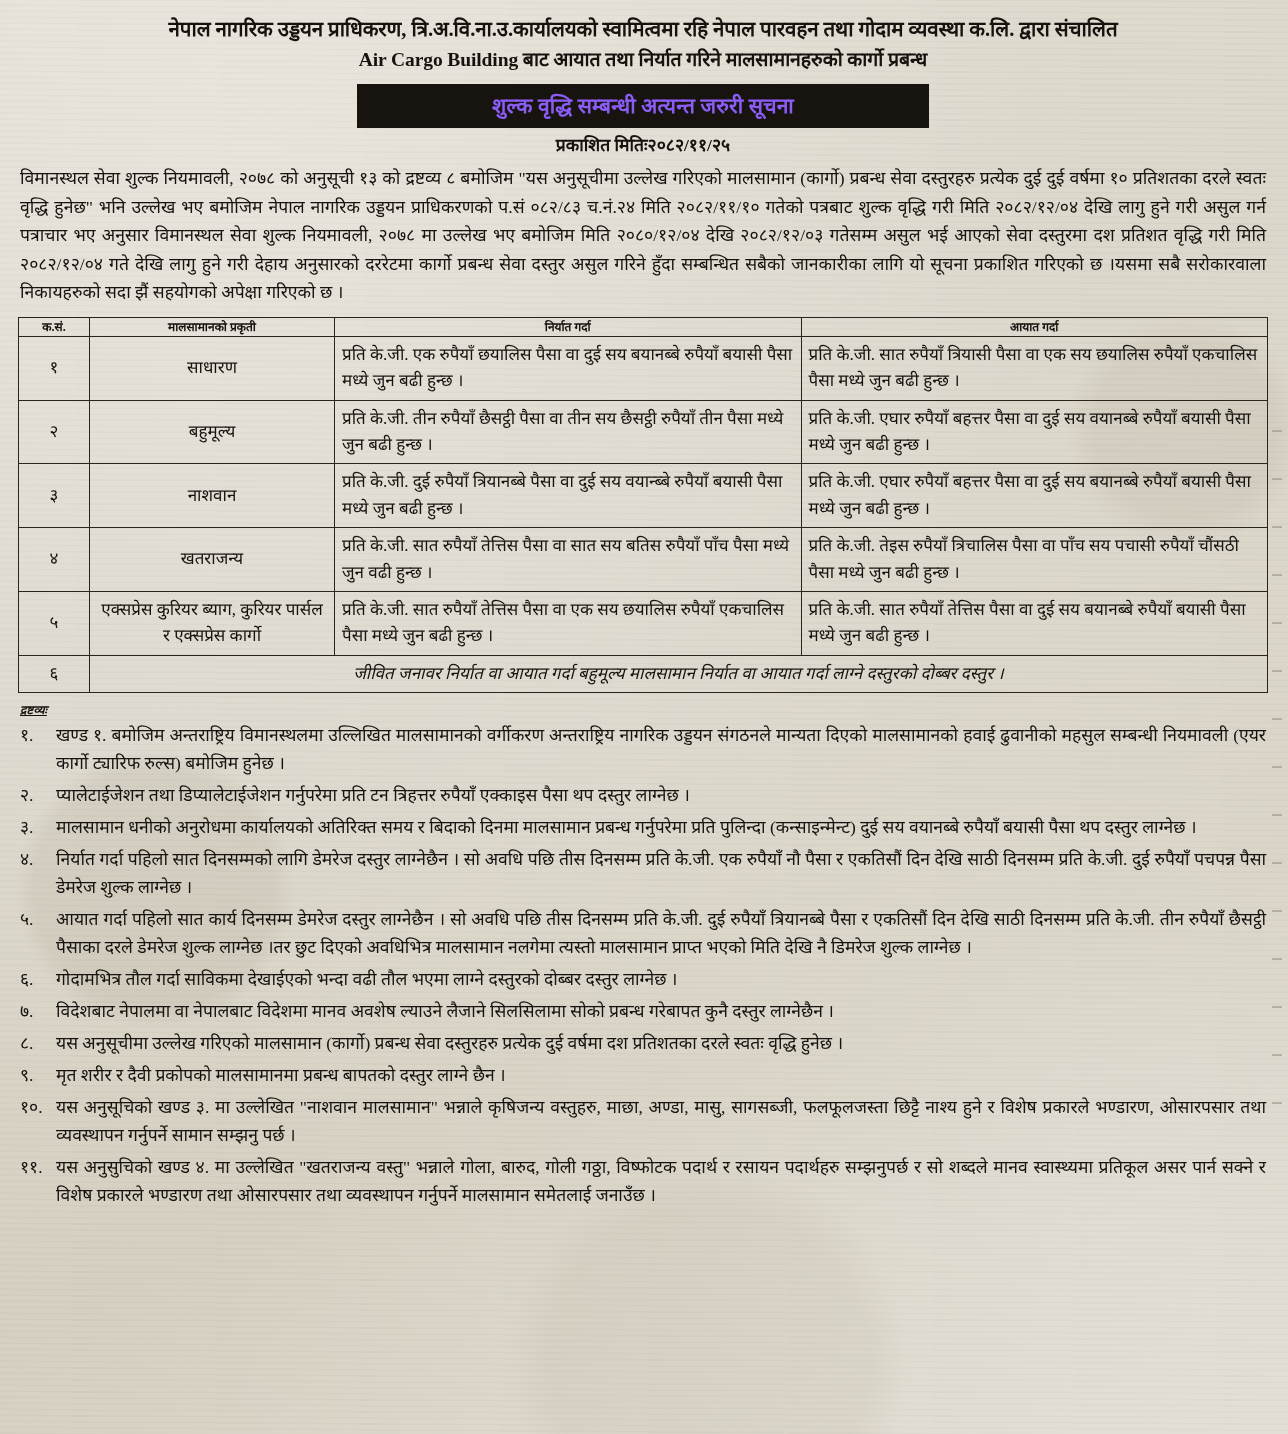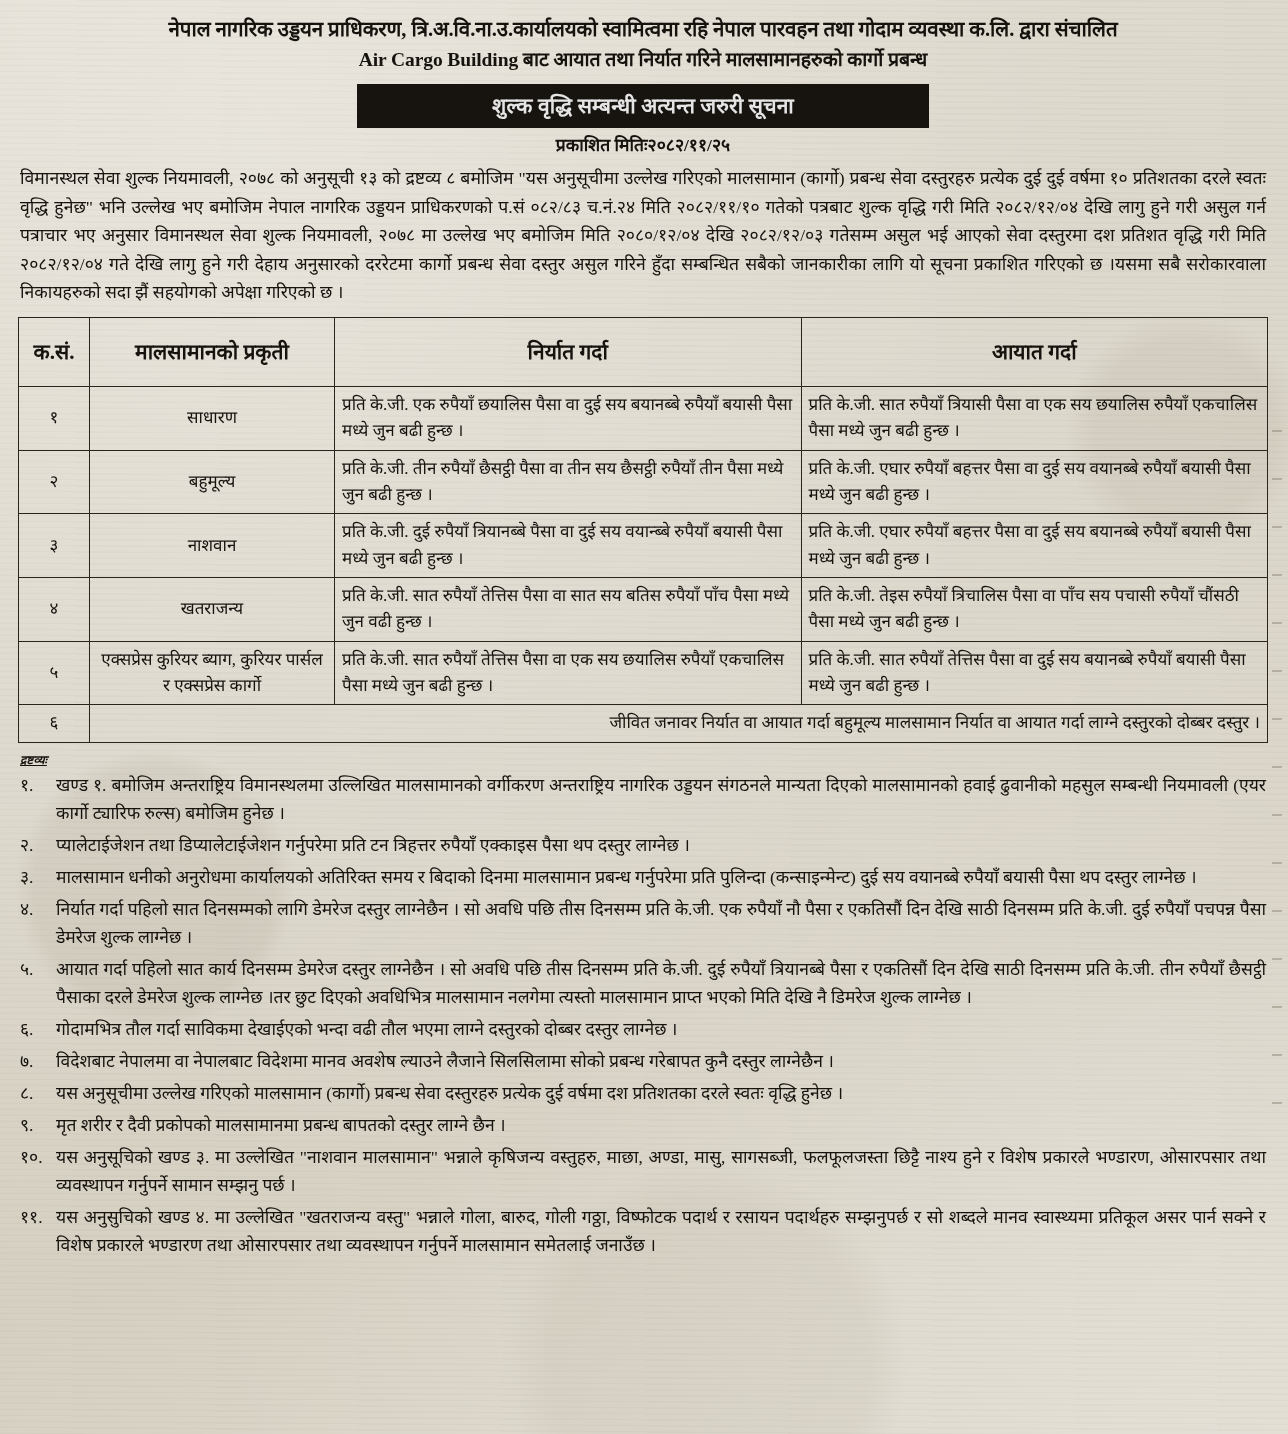--- a/index.html
+++ b/index.html
@@ -40,21 +40,21 @@
     line-height:1.5;
     letter-spacing:-0.1px;
   }
   .hdr .l2{font-size:19.5px;}
   .hdr .eng{font-family:"Liberation Serif",serif;font-style:normal;}
 
   .titlebar{
     margin:10px auto 4px auto;
     width:560px;
     background:#17140f;
-    color:#e5e5e5;
+    color:#8b5cf6;
     text-align:center;
     font-size:21px;
     font-weight:bold;
     padding:7px 6px 9px 6px;
     letter-spacing:0.2px;
   }
   .pubdate{
     text-align:center;
     font-size:17.5px;
     font-weight:bold;
@@ -78,29 +78,29 @@
   }
   table.rates th, table.rates td{
     border:1.6px solid #2a241c;
     padding:5px 7px;
     vertical-align:middle;
     line-height:1.55;
   }
   table.rates th{
     text-align:center;
     font-weight:bold;
-    font-size:21px;
-    padding:18px 4px;
+    font-size:12px;
+    padding:0 4px;
   }
   .c-sn{width:62px;text-align:center;}
   .c-type{width:236px;text-align:center;}
   .c-exp{width:auto;}
   .c-imp{width:auto;margin-left:26px;}
   td.cellwrap{text-align:left;}
-  td.lastrow{text-align:right;padding-left:14px;}
+  td.lastrow{text-align:center;padding-left:14px;font-style:italic;}
 
   .notes-title{
     font-size:12px;
     font-weight:bold;
     margin:6px 0 3px 2px;
     text-decoration:underline;
     font-style:italic;
   }
   ol.notes{
     list-style:none;

